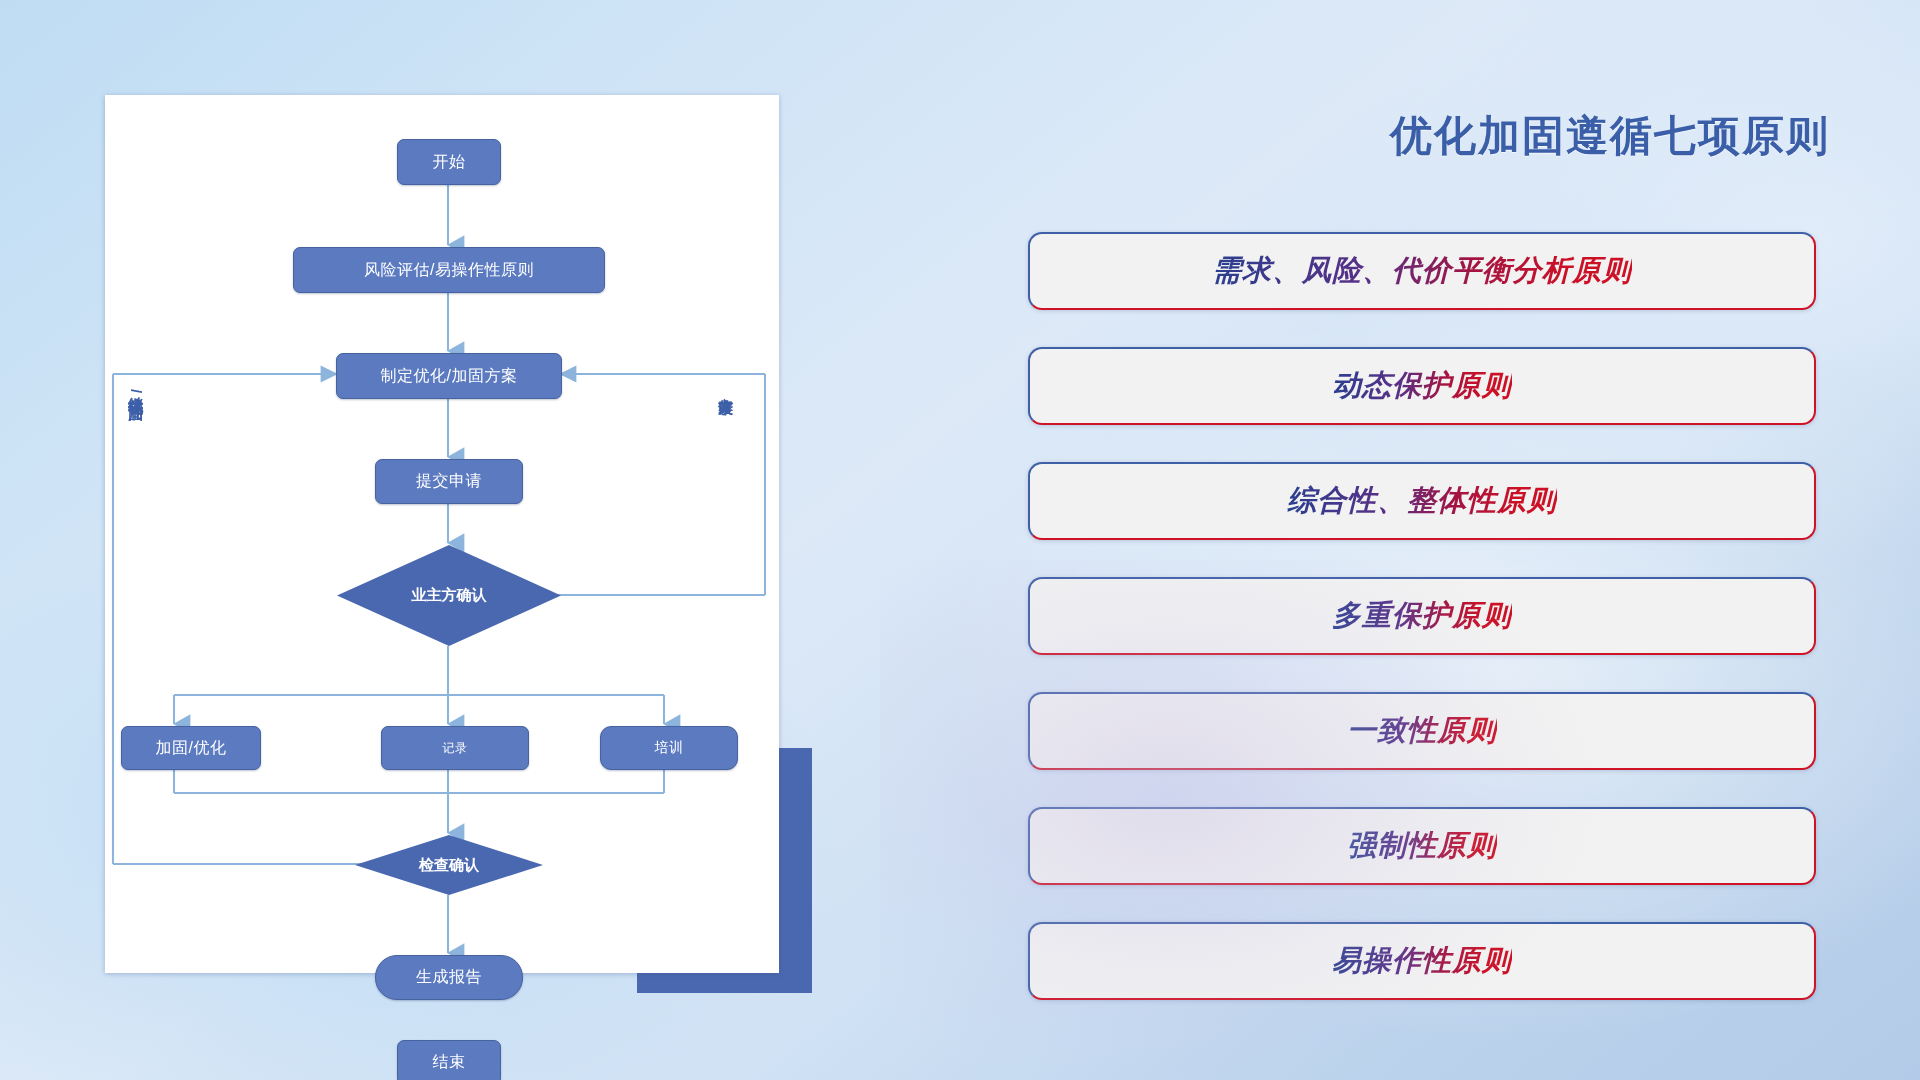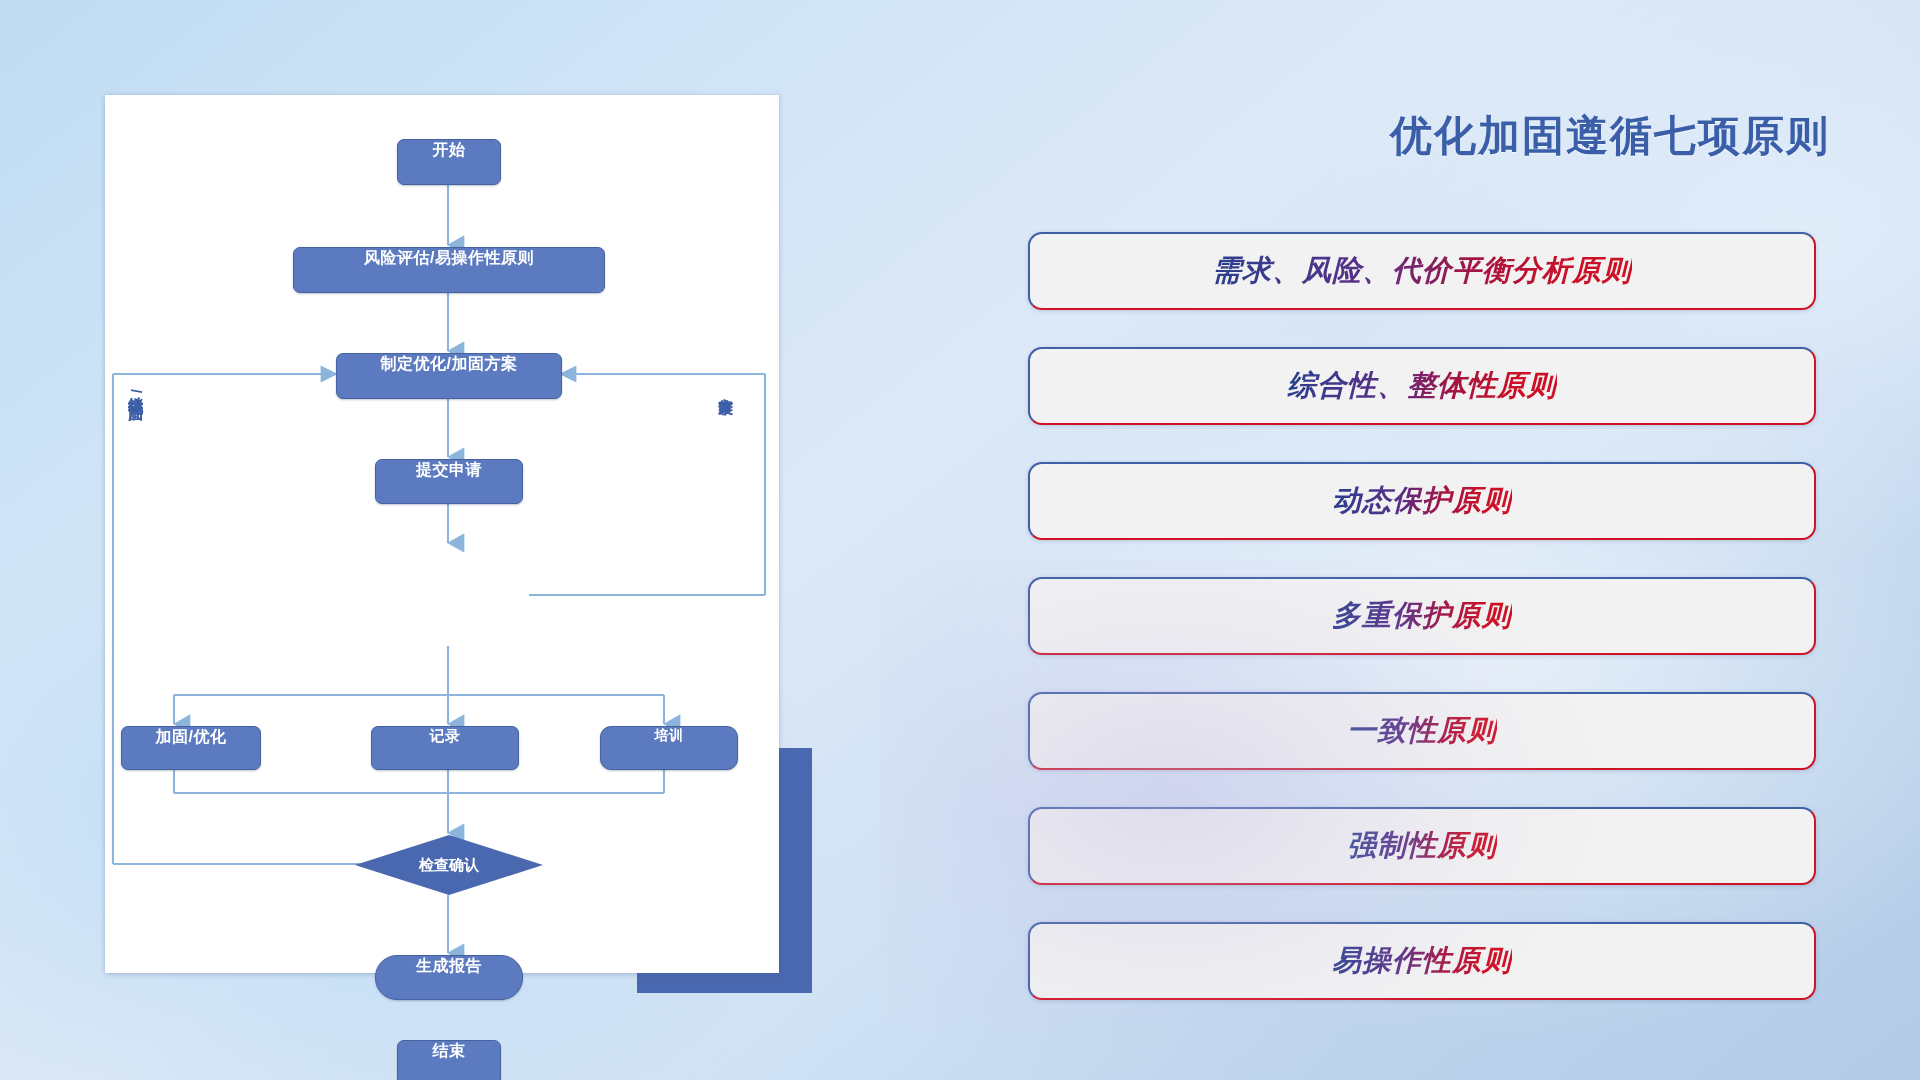--- a/index.html
+++ b/index.html
@@ -60,23 +60,23 @@
     inset: 0;
   }
 
   
   .node {
     position: absolute;
     background: #5b7ac0;
     border: 1px solid #46639f;
     border-radius: 7px;
     color: #ffffff;
-    font-weight: bold;
+    font-weight: normal;
     display: flex;
-    align-items: flex-start;
+    align-items: center;
     justify-content: center;
     letter-spacing: 0.5px;
     box-shadow: 0 1px 2px rgba(40,60,110,0.30);
     white-space: nowrap;
   }
 
   
   .diamond {
     position: absolute;
     display: flex;
@@ -238,26 +238,30 @@
       </div>
 
       <div class="node" style="left:231px; top:258px; width:224px; height:44px; font-size:16px;">
         <span>制定优化/加固方案</span>
       </div>
 
       <div class="node" style="left:270px; top:364px; width:146px; height:43px; font-size:16px;">
         <span>提交申请</span>
       </div>
 
+      <div class="diamond" style="left:232px; top:450px; width:224px; height:101px;">
+        <div class="dshape"></div>
+        <div class="dlabel">业主方确认</div>
+      </div>
 
       <div class="node" style="left:16px; top:631px; width:138px; height:42px; font-size:16px;">
         <span>加固/优化</span>
       </div>
 
-      <div class="node" style="left:266px; top:631px; width:146px; height:42px; font-size:15px;">
+      <div class="node" style="left:276px; top:631px; width:146px; height:42px; font-size:12px;">
         <span>记录</span>
       </div>
 
       <div class="node" style="left:495px; top:631px; width:136px; height:42px; font-size:14px;border-radius:11px;">
         <span>培训</span>
       </div>
 
       <div class="diamond" style="left:250px; top:740px; width:188px; height:60px;">
         <div class="dshape"></div>
         <div class="dlabel">检查确认</div>
@@ -280,28 +284,28 @@
 
   <div class="right-title">优化加固遵循七项原则</div>
 
   <div class="cards">
 
     <div class="pcard">
       <span class="ptext">需求、风险、代价平衡分析原则</span>
     </div>
 
     <div class="pcard">
+      <span class="ptext">动态保护原则</span>
+    </div>
+
+    <div class="pcard">
       <span class="ptext">综合性、整体性原则</span>
     </div>
 
     <div class="pcard">
-      <span class="ptext">动态保护原则</span>
-    </div>
-
-    <div class="pcard">
       <span class="ptext">多重保护原则</span>
     </div>
 
     <div class="pcard">
       <span class="ptext">一致性原则</span>
     </div>
 
     <div class="pcard">
       <span class="ptext">强制性原则</span>
     </div>

